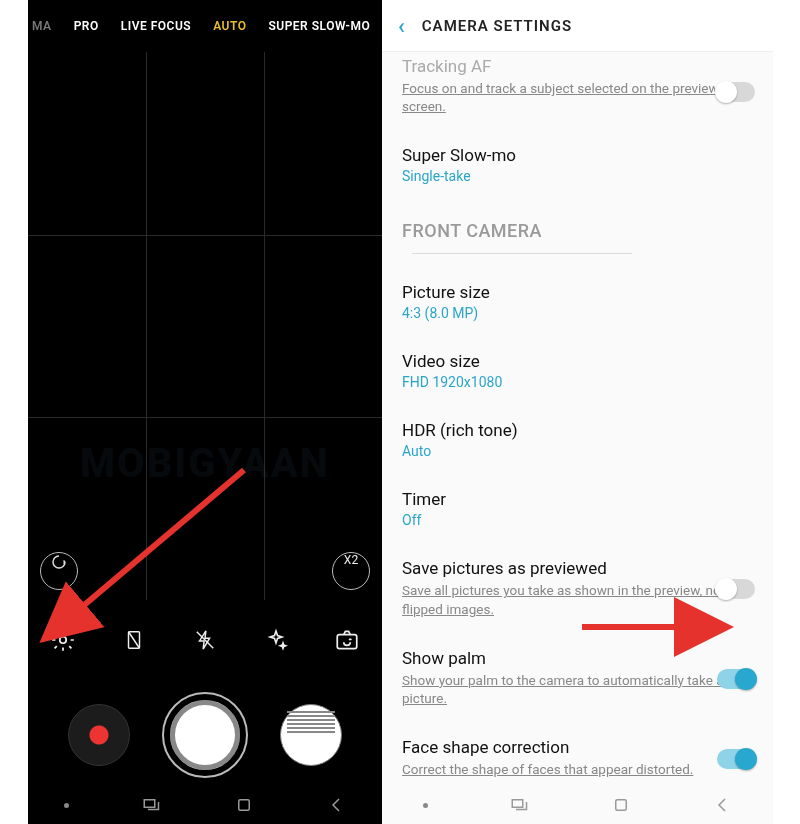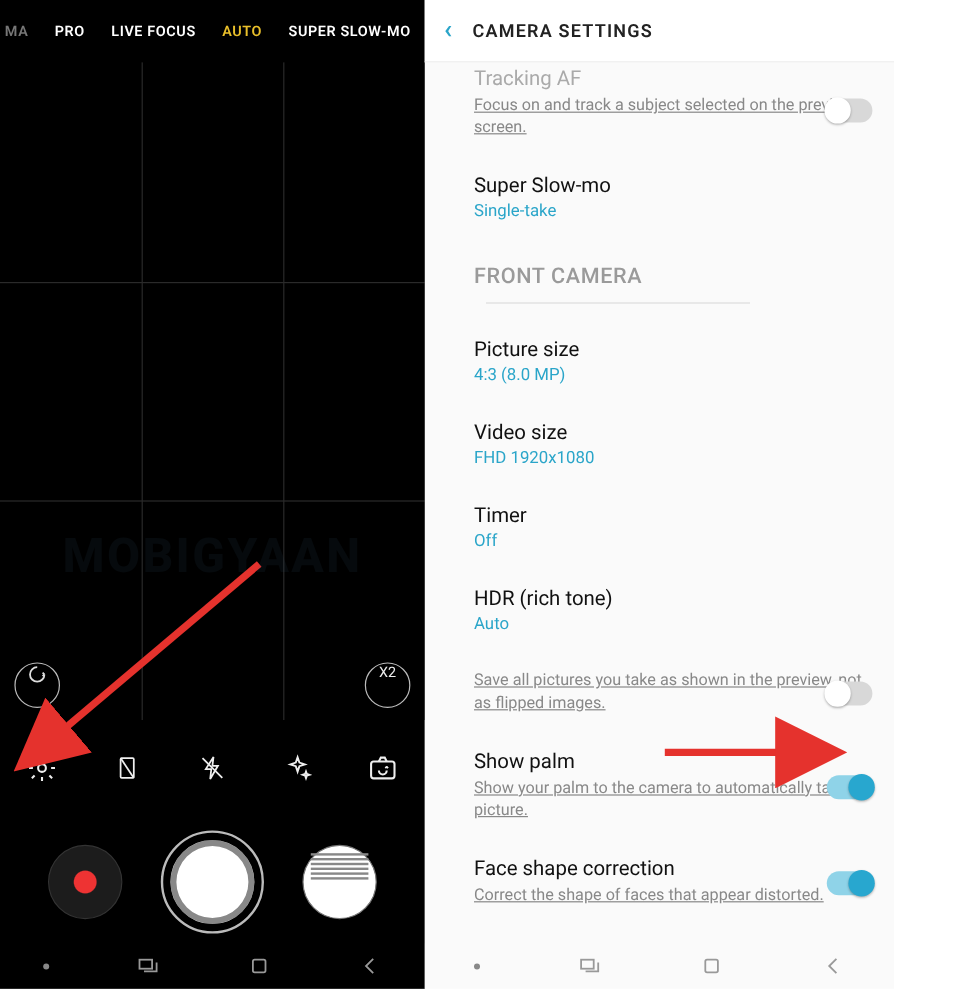--- a/index.html
+++ b/index.html
@@ -5,21 +5,21 @@
   * { margin: 0; padding: 0; box-sizing: border-box; }
   body {
     font-family: -apple-system, BlinkMacSystemFont, "Segoe UI", Roboto, sans-serif;
     background: #fff;
     width: 800px;
     height: 824px;
     overflow: hidden;
     display: flex;
   }
   .panel { height: 824px; position: relative; }
-  .panel-left { width: 354px; background: #000; color: #fff; }
+  .panel-left { width: 354px; background: #000; color: #fff; margin-left: 28px; }
   .panel-right { width: 391px; background: #fafafa; color: #222; position: relative; }
 
   
   .mode-bar {
     display: flex; align-items: center; gap: 22px;
     height: 52px; padding: 0 4px;
     font-size: 12px; letter-spacing: 0.5px; font-weight: 600;
     color: #fff; overflow: hidden; white-space: nowrap;
   }
   .mode-bar span { color: #fff; }
@@ -89,21 +89,21 @@
 
   
   .settings-header {
     height:52px; display:flex; align-items:center; gap:16px;
     padding: 0 16px; background:#fff; border-bottom:1px solid #eee;
     font-weight:600; letter-spacing:1px; font-size:15px;
   }
   .back-arrow { color:#2aa5c9; font-size:22px; }
   .scroll {
     position:absolute; top:52px; left:0; right:0; bottom:38px;
-    overflow:hidden; padding: 0 0 0 0; margin-left: 21px;
+    overflow:hidden; padding: 0 0 0 0;
   }
   .item {
     padding: 14px 20px 16px 20px; position:relative;
   }
   .item .title { font-size:17px; color:#111; margin-bottom:3px; }
   .item .sub { font-size:13.5px; color:#888; line-height:1.35;text-decoration:underline; }
   .item .sublink { font-size:14px; color:#2aa5c9; }
   .section-label {
     padding: 20px 20px 6px 20px; font-size:18px; color:#9a9a9a;
     letter-spacing:0.5px; font-weight:500;
@@ -270,30 +270,31 @@
       <div class="title">Picture size</div>
       <div class="sublink">4:3 (8.0 MP)</div>
     </div>
 
     <div class="item">
       <div class="title">Video size</div>
       <div class="sublink">FHD 1920x1080</div>
     </div>
 
     <div class="item">
+      <div class="title">HDR (rich tone)</div>
+      <div class="sublink">Auto</div>
+    </div>
+
+    <div class="item">
       <div class="title">Timer</div>
       <div class="sublink">Off</div>
     </div>
 
     <div class="item">
-      <div class="title">HDR (rich tone)</div>
-      <div class="sublink">Auto</div>
-    </div>
-
-    <div class="item">
+      <div class="title">Save pictures as previewed</div>
       <div class="sub">Save all pictures you take as shown in the preview, not as flipped images.</div>
       <div class="toggle"></div>
     </div>
 
     <div class="item">
       <div class="title">Show palm</div>
       <div class="sub">Show your palm to the camera to automatically take a picture.</div>
       <div class="toggle on"></div>
     </div>
 

